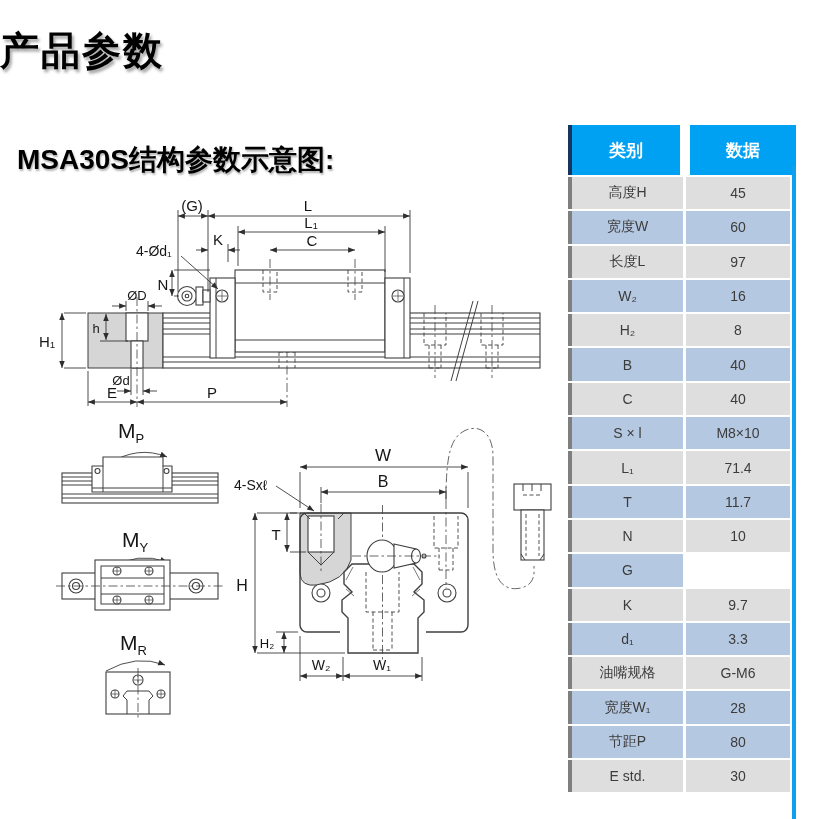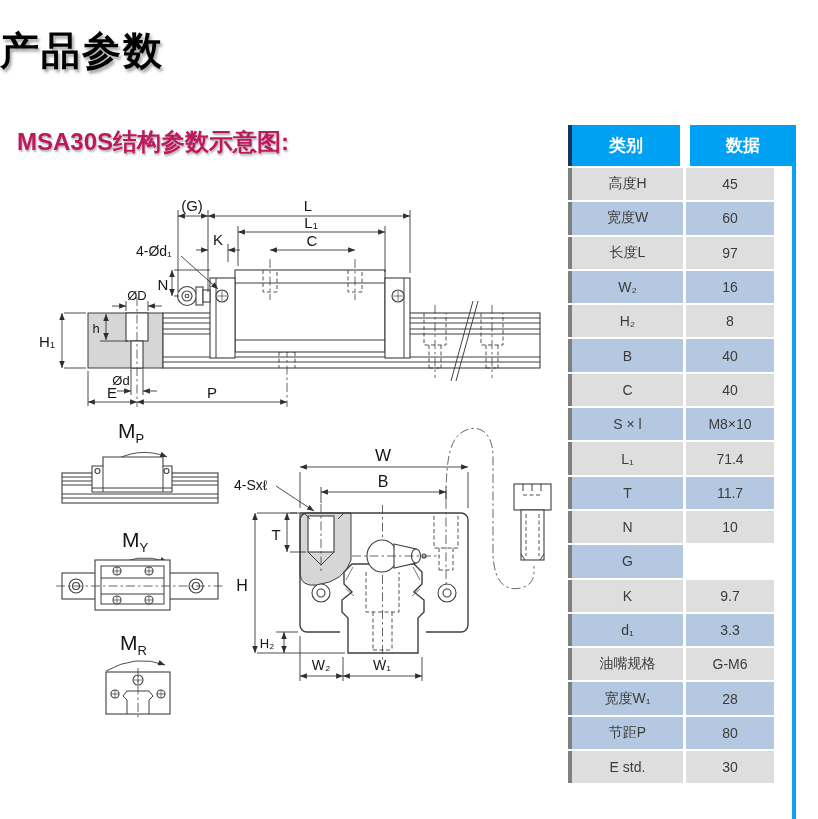--- a/index.html
+++ b/index.html
@@ -1,36 +1,36 @@
 <!DOCTYPE html>
 <html style="--hdr: #00A0F2; --hdrtx: #FFFFFF; --hdredge: #15355F; --rowgray: #DEDEDE; --rowblue: #B5C8E1; --rowedge: #7F7F7F; --strip: #0FA0EE; --rowtx: #3C3C3C;"><head>
 <meta charset="utf-8">
 <style>
   * { margin:0; padding:0; box-sizing:border-box; }
   html,body { width:818px; height:819px; background:#fff; overflow:hidden; position:relative;
     font-family:"Liberation Sans","DejaVu Sans",sans-serif; }
   .title { position:absolute; top:24px; left:0; width:818px; 
     font-size:39px; font-weight:bold; color:#000; letter-spacing:2px;
     text-shadow:2px 3px 3px rgba(0,0,0,0.35); }
-  .subtitle { position:absolute; top:126px; left:17px; font-size:24px; font-weight:bold;
-    color:#be185d; text-shadow:1px 2px 2px rgba(0,0,0,0.3); }
+  .subtitle { position:absolute; top:141px; left:17px; font-size:28px; font-weight:bold;
+    color:#000000; text-shadow:1px 2px 2px rgba(0,0,0,0.3); }
 
   
   .param-table { position:absolute; left:568px; top:125px; width:228px; }
-  .thead { display:flex; gap:10px; height:41px; }
+  .thead { display:flex; gap:10px; height:50px; }
   .th { background:var(--hdr,#00A0F2); color:var(--hdrtx,#fff); font-weight:bold;
     font-size:17px; display:flex; align-items:center; justify-content:center; }
   .th.first { width:115px; border-left:4px solid var(--hdredge,#15355F); }
   .th.second { width:109px; }
   .tbody { width:222px; }
   .tr { display:flex; gap:3px; margin-top:2px; height:32.3px; }
   .td { display:flex; align-items:center; justify-content:center; font-size:14px;
     color:var(--rowtx,#3C3C3C); background:var(--rowgray,#DEDEDE); }
   .td.label { width:115px; border-left:4px solid var(--rowedge,#7F7F7F); }
-  .td.value { width:88px; }
+  .td.value { width:104px; }
   .tr.alt .td { background:var(--rowblue,#B5C8E1); }
   .right-strip { position:absolute; left:224px; top:41px; width:4px; height:653px;
     background:var(--strip,#0FA0EE); }
 
   
   .diagram { position:absolute; left:0; top:180px; }
   svg .ln   { stroke:#3f3f3f; stroke-width:1; fill:none; }
   svg .lt   { stroke:#3f3f3f; stroke-width:1.4; fill:none; }
   svg .thin { stroke:#3f3f3f; stroke-width:0.7; fill:none; }
   svg .fw   { fill:#fff; stroke:#3f3f3f; stroke-width:1.1; }

